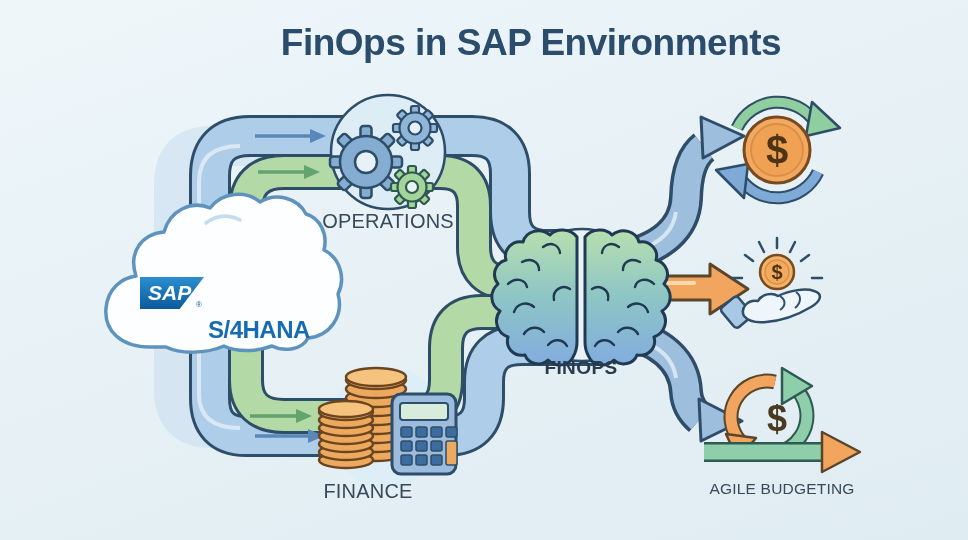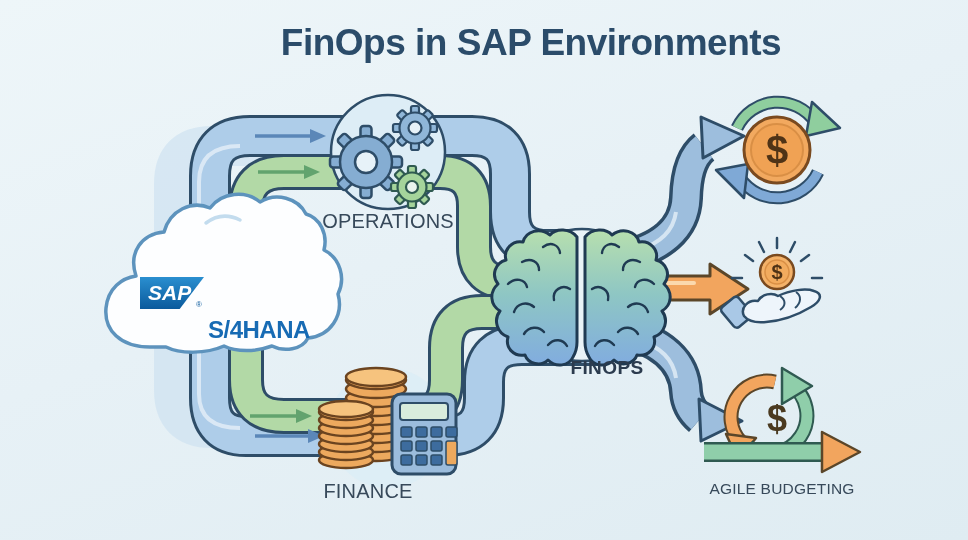--- a/index.html
+++ b/index.html
@@ -286,16 +286,16 @@
 <div class="title">FinOps in SAP Environments</div>
 
 <div class="sap-badge">
   <span>SAP</span>
 </div>
 <div class="sap-reg">®</div>
 <div class="sap-product">S/4HANA</div>
 
 <div class="lbl" style="left:388px;top:210px;">OPERATIONS</div>
 <div class="lbl" style="left:368px;top:480px;">FINANCE</div>
-<div class="lbl hub" style="left:581px;top:357px;margin-left:26px;">FINOPS</div>
+<div class="lbl hub" style="left:581px;top:357px;">FINOPS</div>
 <div class="lbl small" style="left:782px;top:480px;">AGILE BUDGETING</div>
 
 </div>
 
 </body></html>

